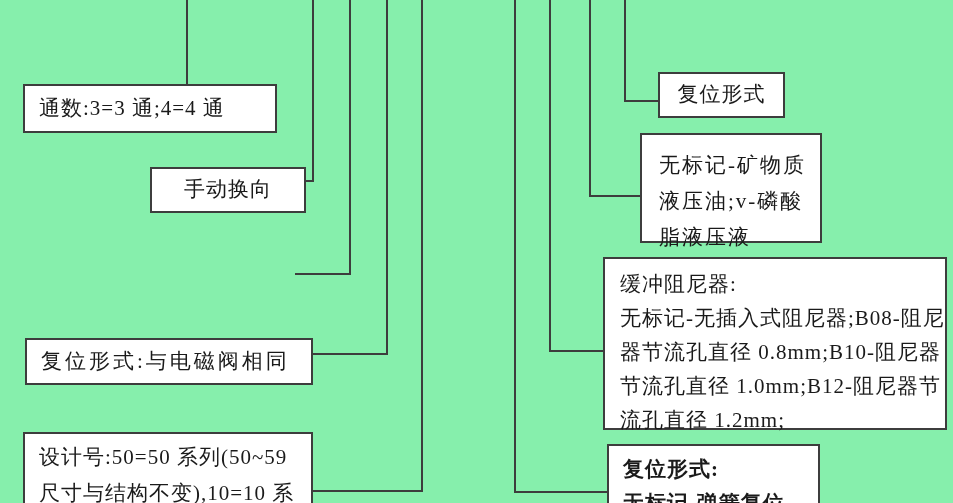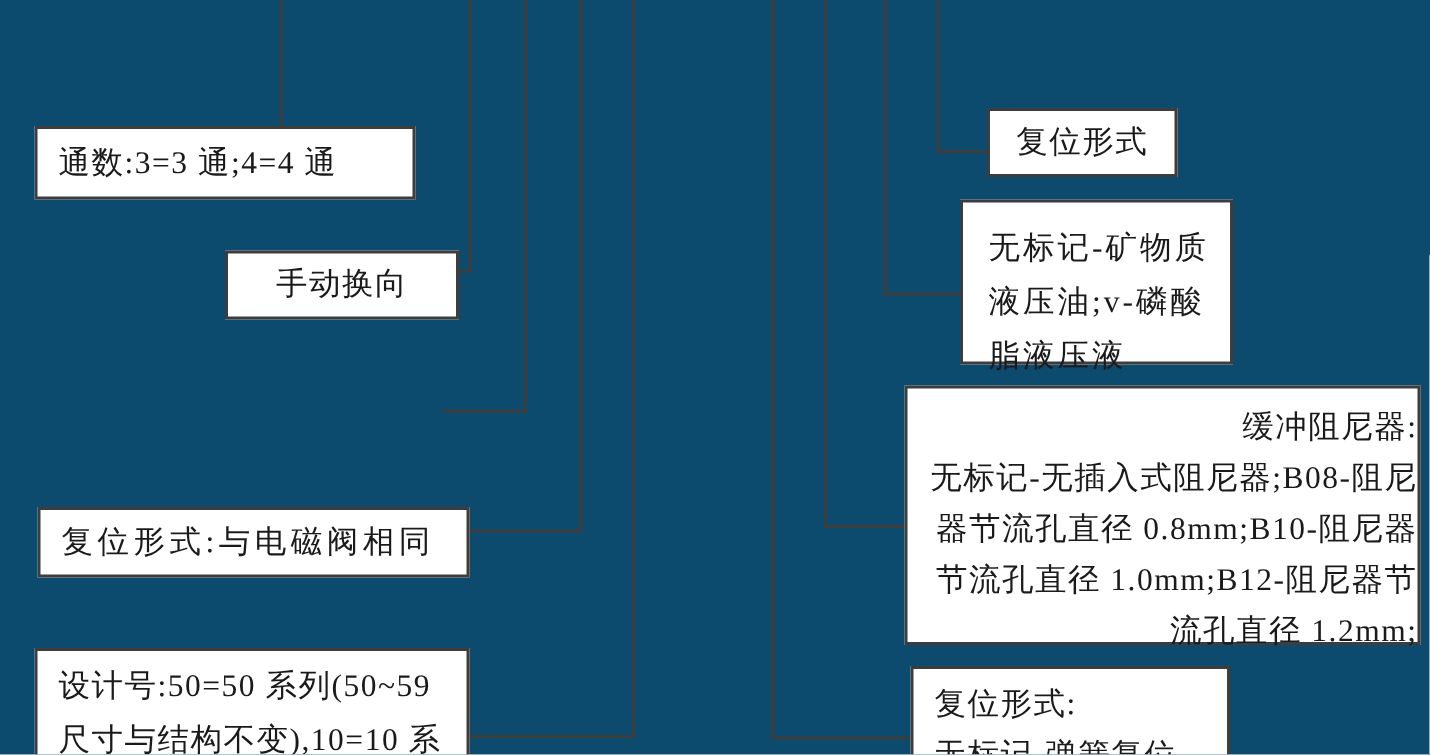--- a/index.html
+++ b/index.html
@@ -1,19 +1,19 @@
 <!DOCTYPE html>
 <html><head>
 <meta charset="utf-8">
 <style>
   html,body{margin:0;padding:0;background:#ffffff;}
   .canvas{
     position:relative;
     width:953px;height:503px;
-    background:#0c4a6e;
+    background:#86efac;
     overflow:hidden;
     font-family:"Liberation Serif","DejaVu Serif",serif;
     color:#1a1a1a;
   }
   .vl{position:absolute;width:2px;top:0;background:#3d3d3d;}
   .hl{position:absolute;height:2px;background:#3d3d3d;}
   .box{
     position:absolute;
     box-sizing:border-box;
     border:2px solid #3d3d3d;
@@ -27,24 +27,24 @@
   }
   .box.left-pad{padding-left:14px;justify-content:center;}
   .box.center{align-items:center;}
   .box.multi{justify-content:flex-start;}
   .ln{white-space:nowrap;}
   .spool{letter-spacing:3px;}
   .design{padding:5px 0 0 14px;}
   .design .ln{line-height:36px;}
   .fluid{padding:12px 0 0 17px;letter-spacing:2px;}
   .fluid .ln{line-height:36px;}
-  .damper{padding:8px 0 16px 15px;text-align:right;}
+  .damper{padding:8px 0 16px 15px;}
   .damper .ln{line-height:34px;}
   .reset{padding:6px 0 0 14px;}
-  .reset .ln{line-height:34px;}
+  .reset .ln{line-height:34px;font-weight:bold;}
 </style>
 </head>
 <body>
 
 <div class="canvas">
 
   <div class="vl" style="left:186px;height:86px"></div>
   <div class="vl" style="left:312px;height:182px"></div>
   <div class="vl" style="left:349px;height:275px"></div>
   <div class="vl" style="left:386px;height:355px"></div>

